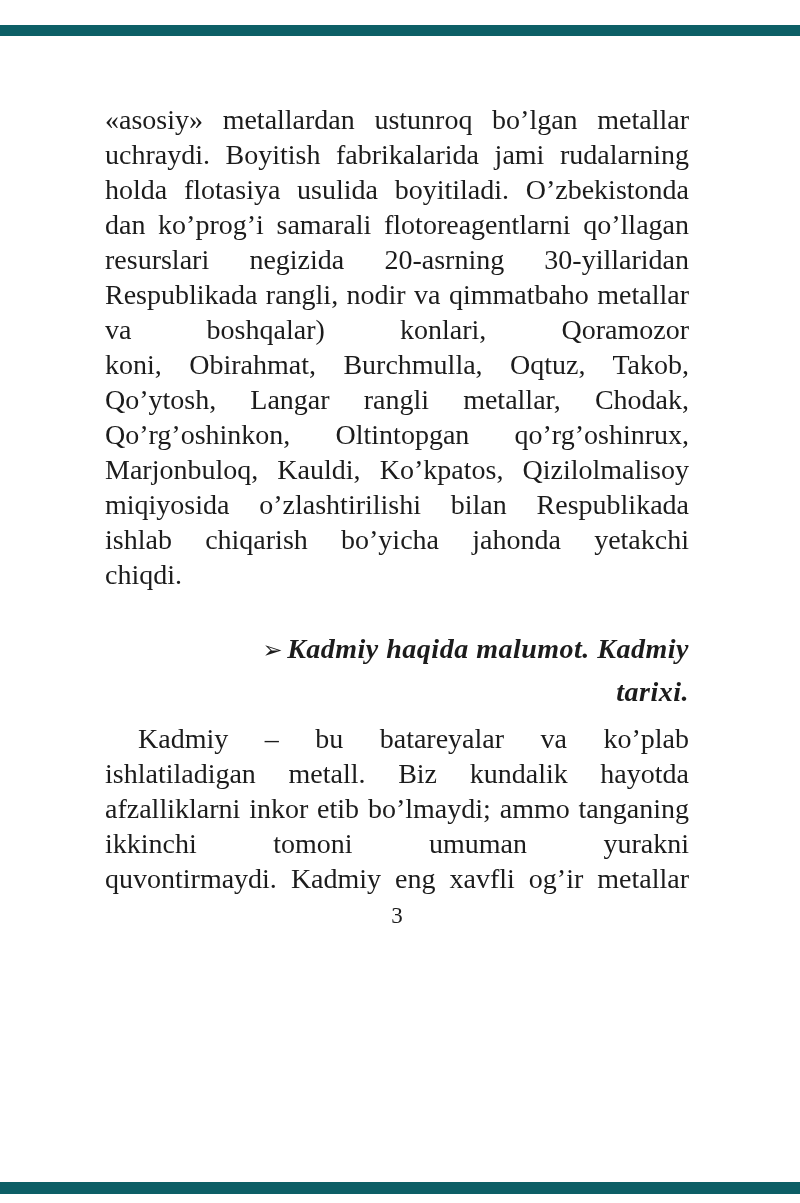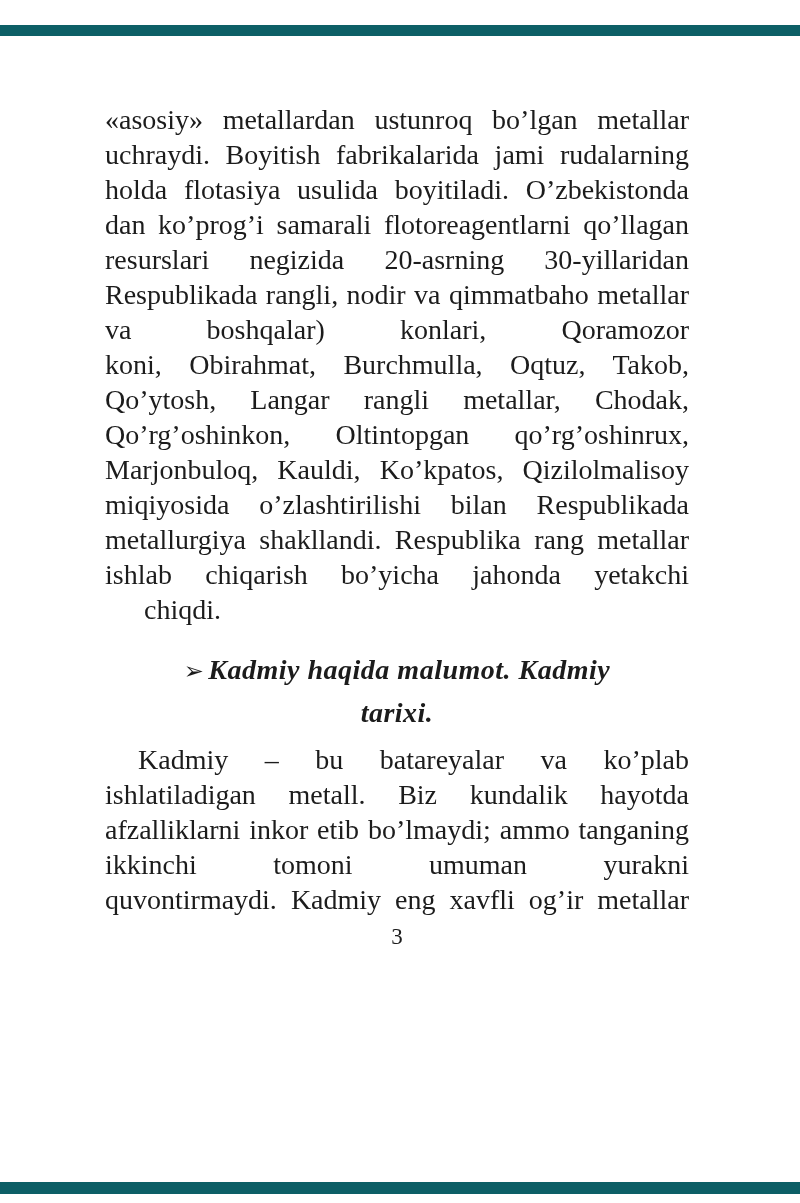--- a/index.html
+++ b/index.html
@@ -28,26 +28,26 @@
     width: 584px;
   }
   .para { font-size: 28px; line-height: 35px; }
   .para .line {
     text-align: justify;
     text-align-last: justify;
     white-space: normal;
     height: 35px;
     overflow: hidden;
   }
-  .para1 .line:last-child { text-align-last: left; margin-left: 39px; }
+  .para1 .line:last-child { text-align-last: left; }
   .para2 .line:first-child { text-indent: 33px; }
 
   .heading {
-    margin-top: 22px;
-    text-align: center;
+    margin-top: 36px;
+    text-align: right;
     font-size: 28px;
     line-height: 42px;
     font-weight: bold;
     font-style: italic;
     letter-spacing: 0.5px;
   }
   .heading .bullet {
     font-style: normal;
     font-family: "DejaVu Sans", sans-serif;
     font-size: 24px;
@@ -77,21 +77,20 @@
         <div class="line">holda flotasiya usulida boyitiladi. O’zbekistonda</div>
         <div class="line">dan ko’prog’i samarali flotoreagentlarni qo’llagan</div>
         <div class="line">resurslari negizida 20-asrning 30-yillaridan rivojlandi.</div>
         <div class="line">Respublikada rangli, nodir va qimmatbaho metallar</div>
         <div class="line">va boshqalar) konlari, Qoramozor misqo’rg’oshinrux</div>
         <div class="line">koni, Obirahmat, Burchmulla, Oqtuz, Takob, ingichka,</div>
         <div class="line">Qo’ytosh, Langar rangli metallar, Chodak, Boyitish,</div>
         <div class="line">Qo’rg’oshinkon, Oltintopgan qo’rg’oshinrux,</div>
         <div class="line">Marjonbuloq, Kauldi, Ko’kpatos, Qizilolmalisoy oltin,</div>
         <div class="line">miqiyosida o’zlashtirilishi bilan Respublikada Rangli</div>
-        <div class="line">metallurgiya shakllandi. Respublika rang metallar</div>
         <div class="line">ishlab chiqarish bo’yicha jahonda yetakchi o’rinlarga</div>
         <div class="line">chiqdi.</div>
       </div>
 
     <div class="heading">
       <div class="h-line">
         <span class="bullet">➢</span><span>Kadmiy haqida malumot. Kadmiy</span>
       </div>
       <div class="h-line">tarixi.</div>
     </div>

